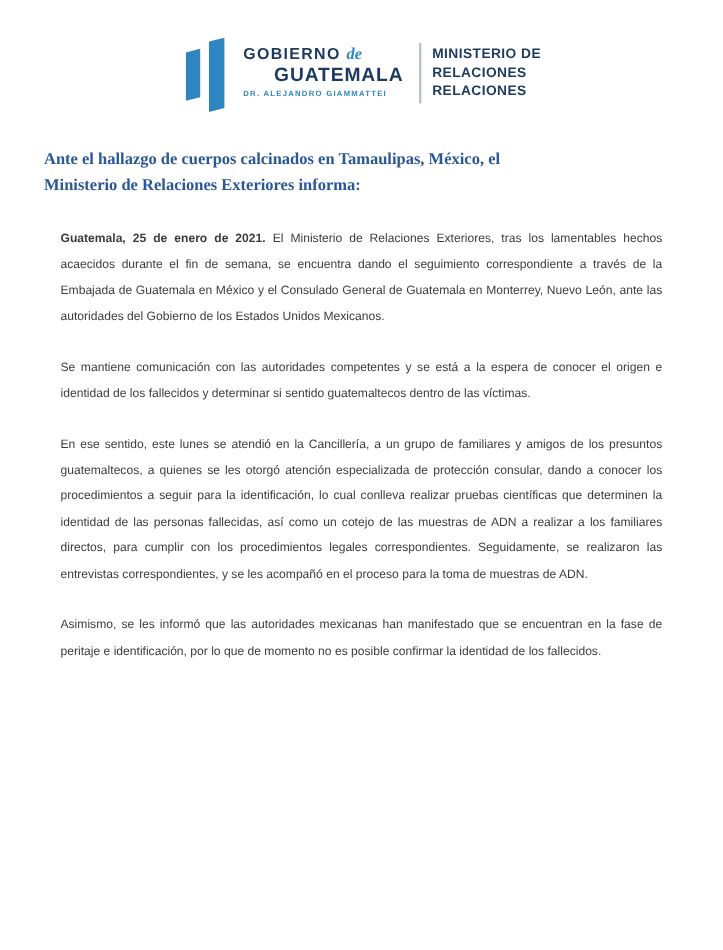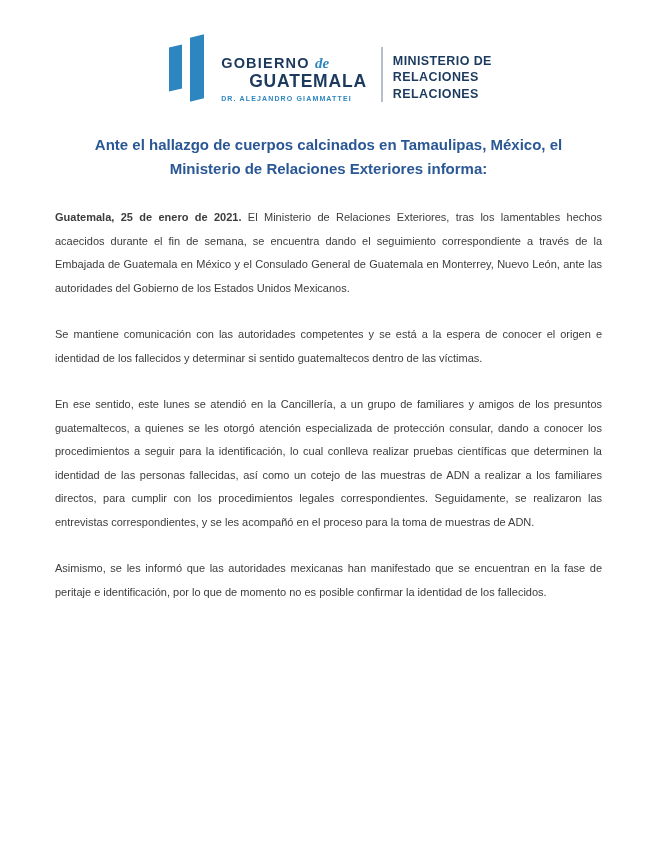--- a/index.html
+++ b/index.html
@@ -15,21 +15,21 @@
     overflow: hidden;
   }
   
   .header {
     display: flex;
     justify-content: center;
     padding-top: 30px;
   }
   .logo {
     display: flex;
-    align-items: flex-end;
+    align-items: center;
   }
   .bars {
     position: relative;
     width: 42px; height: 72px;
     flex: 0 0 auto;
   }
   .bar {
     position: absolute;
     background: var(--bar-blue);
     transform: skewY(-14deg);
@@ -80,25 +80,25 @@
     font-weight: bold;
     font-size: 12.5px;
     line-height: 16.5px;
     letter-spacing: 0.4px;
     color: var(--navy);
     white-space: nowrap;
   }
   
   .title {
     margin: 31px 40px 0;
-    text-align: center;
     font-size: 15px;
     font-weight: bold;
     line-height: 24px;
     color: var(--title-blue);
+    font-family: Liberation Serif, serif;
   }
   
   .content {
     margin: 25px 55px 0;
     font-size: 11px;
     line-height: 23.5px;
     color: var(--body-color);
     text-align: justify;
   }
   .content p { margin: 0 0 23px 0; }

